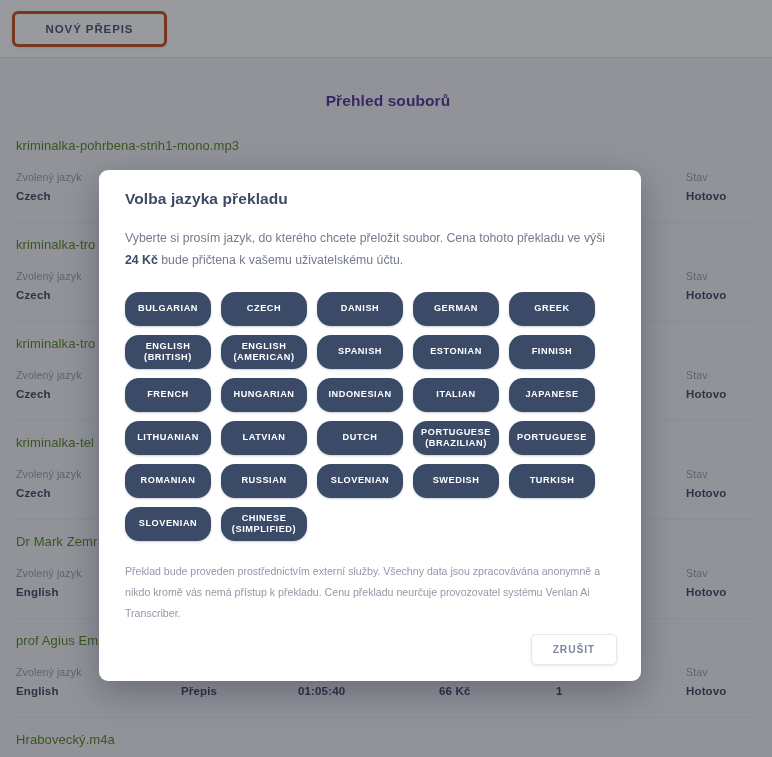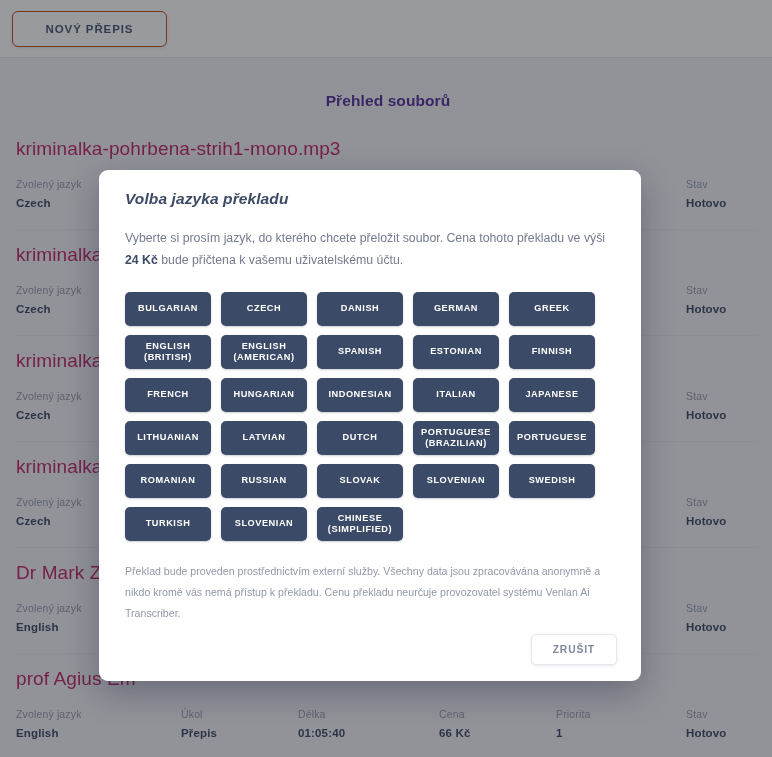--- a/index.html
+++ b/index.html
@@ -32,21 +32,21 @@
     border-bottom: 1px solid #e3e5ea;
     display: flex;
     align-items: center;
     padding: 0 12px;
   }
 
   .new-btn {
     height: 36px;
     min-width: 155px;
     background: #ffffff;
-    border: 1px solid #c2410c;
+    border: 3px solid #c2410c;
     border-radius: 6px;
     box-shadow: 0 1px 3px rgba(20,30,60,.10);
     color: #3d4a63;
     font-size: 11.5px;
     font-weight: bold;
     letter-spacing: .9px;
     display: flex;
     align-items: center;
     justify-content: center;
   }
@@ -61,22 +61,22 @@
     letter-spacing: .1px;
     text-align: center;
   }
 
   .file-row {
     padding: 14px 2px 20px 2px;
     border-bottom: 1px solid #e6e8ec;
   }
 
   .file-name {
-    font-size: 19px;
-    color: #be185d;
+    font-size: 13px;
+    color: #4d7c0f;
     font-weight: normal;
     margin-bottom: 18px;
     white-space: nowrap;
     letter-spacing: .1px;
   }
 
   .file-cols {
     display: flex;
     align-items: flex-start;
   }
@@ -121,21 +121,20 @@
     box-shadow: 0 11px 34px rgba(10,18,40,.30);
     padding: 18px 24px 14px 24px;
   }
 
   .modal-title {
     font-size: 15.5px;
     font-weight: bold;
     color: #3c4a66;
     letter-spacing: .1px;
     padding: 2px 0 0 2px;
-    font-style: italic;
   }
 
   .modal-desc {
     font-size: 12.3px;
     line-height: 1.78;
     color: #737b8d;
     padding: 20px 4px 0 2px;
   }
   .modal-desc b { color: #3c4a66; font-weight: bold; }
 
@@ -144,21 +143,21 @@
     flex-wrap: wrap;
     gap: 9px 10px;
     padding: 20px 2px 4px 2px;
   }
 
   .lang-btn {
     width: 86px;
     height: 34px;
     background: #3b4a66;
     border: none;
-    border-radius: 5px;
+    border-radius: 14px;
     color: #ffffff;
     font-size: 9.2px;
     font-weight: bold;
     letter-spacing: .55px;
     line-height: 1.22;
     text-align: center;
     display: flex;
     align-items: center;
     justify-content: center;
     box-shadow: 0 1px 2px rgba(20,30,60,.22);
@@ -359,21 +358,20 @@
         <button class="lang-btn">INDONESIAN</button>
         <button class="lang-btn">ITALIAN</button>
         <button class="lang-btn">JAPANESE</button>
         <button class="lang-btn">LITHUANIAN</button>
         <button class="lang-btn">LATVIAN</button>
         <button class="lang-btn">DUTCH</button>
         <button class="lang-btn">PORTUGUESE<br>(BRAZILIAN)</button>
         <button class="lang-btn">PORTUGUESE</button>
         <button class="lang-btn">ROMANIAN</button>
         <button class="lang-btn">RUSSIAN</button>
-        <button class="lang-btn">SLOVAK</button>
         <button class="lang-btn">SLOVENIAN</button>
         <button class="lang-btn">SWEDISH</button>
         <button class="lang-btn">TURKISH</button>
         <button class="lang-btn">SLOVENIAN</button>
         <button class="lang-btn">CHINESE<br>(SIMPLIFIED)</button>
       </div>
 
     <div class="modal-foot">Překlad bude proveden prostřednictvím externí služby. Všechny data jsou zpracovávána anonymně a nikdo kromě vás nemá přístup k překladu. Cenu překladu neurčuje provozovatel systému Venlan Ai Transcriber.</div>
 
     <div class="modal-actions">

